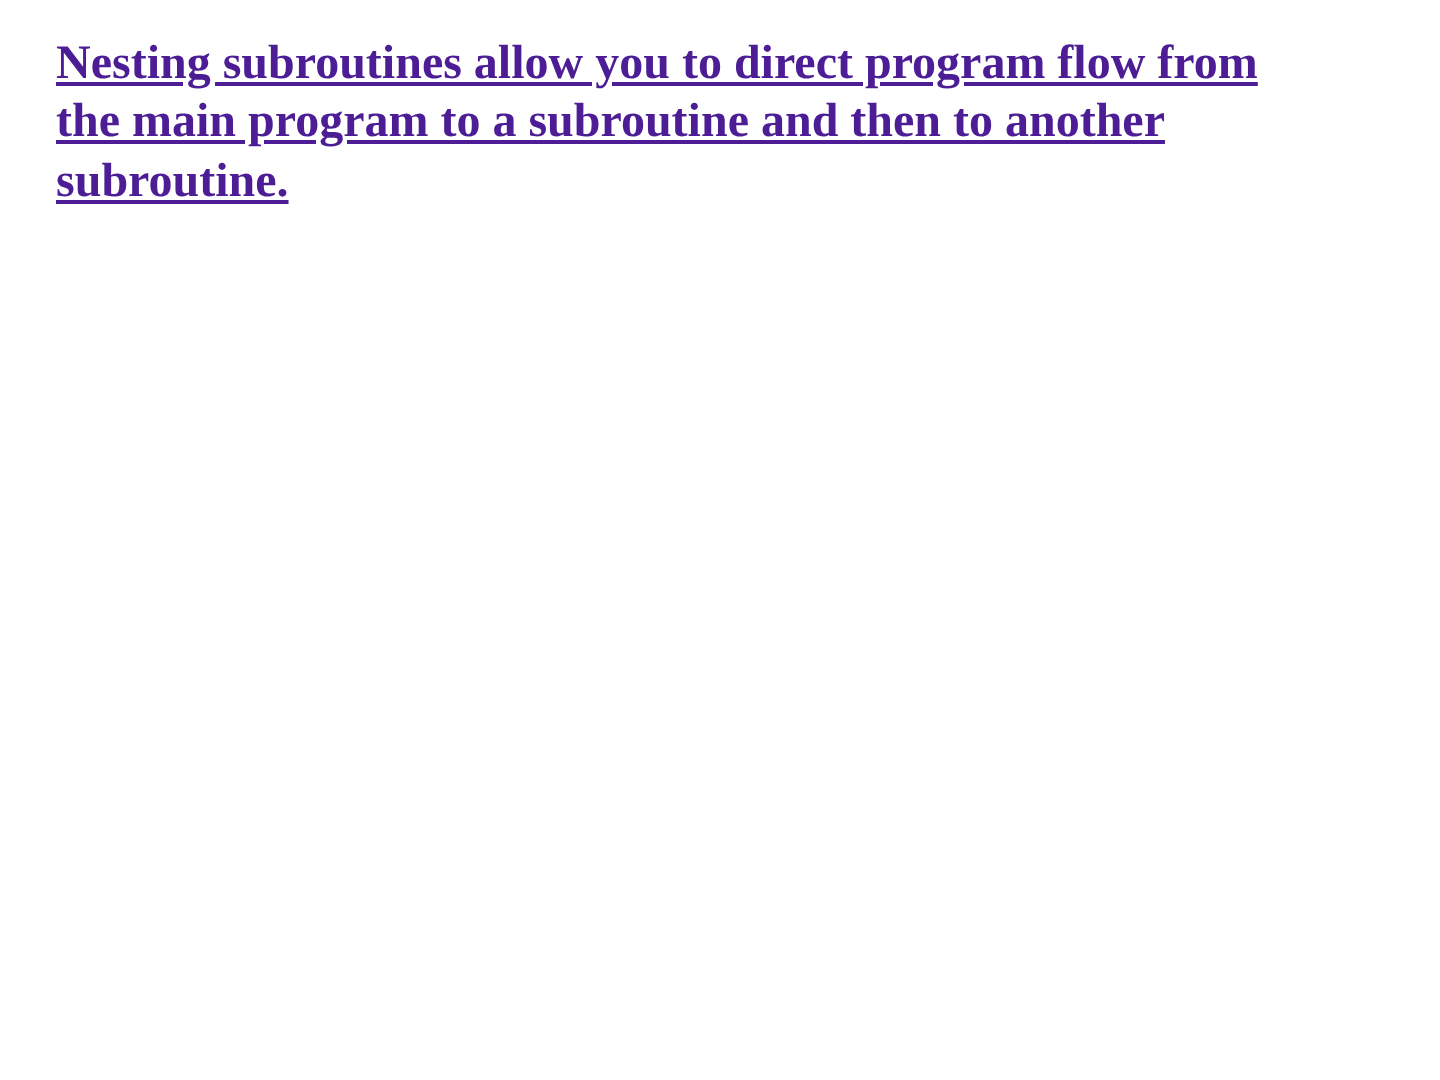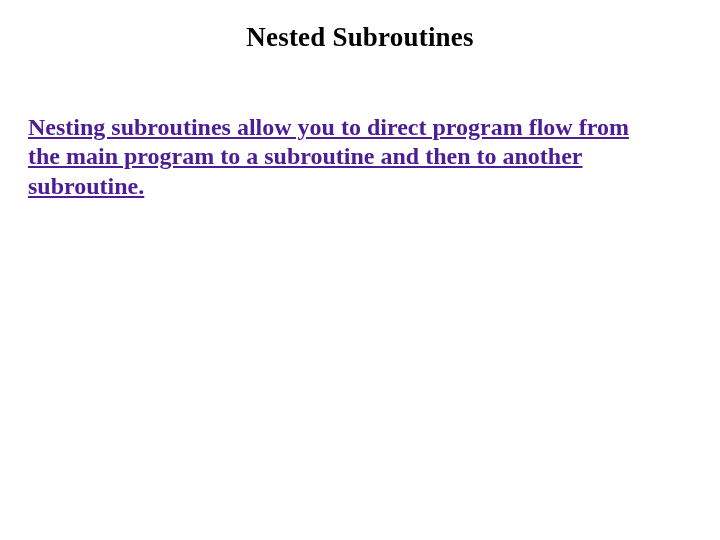--- a/index.html
+++ b/index.html
@@ -41,15 +41,14 @@
     padding-right: 30px;
   }
   .p2 {
     padding-right: 10px;
   }
 </style>
 </head>
 <body>
 
 <div class="slide">
-  <div class="title">Nested Subroutines</div>
   <p class="para p1">Nesting subroutines allow you to direct program flow from the main program to a subroutine and then to another subroutine.</p>
 </div>
 
 </body></html>

